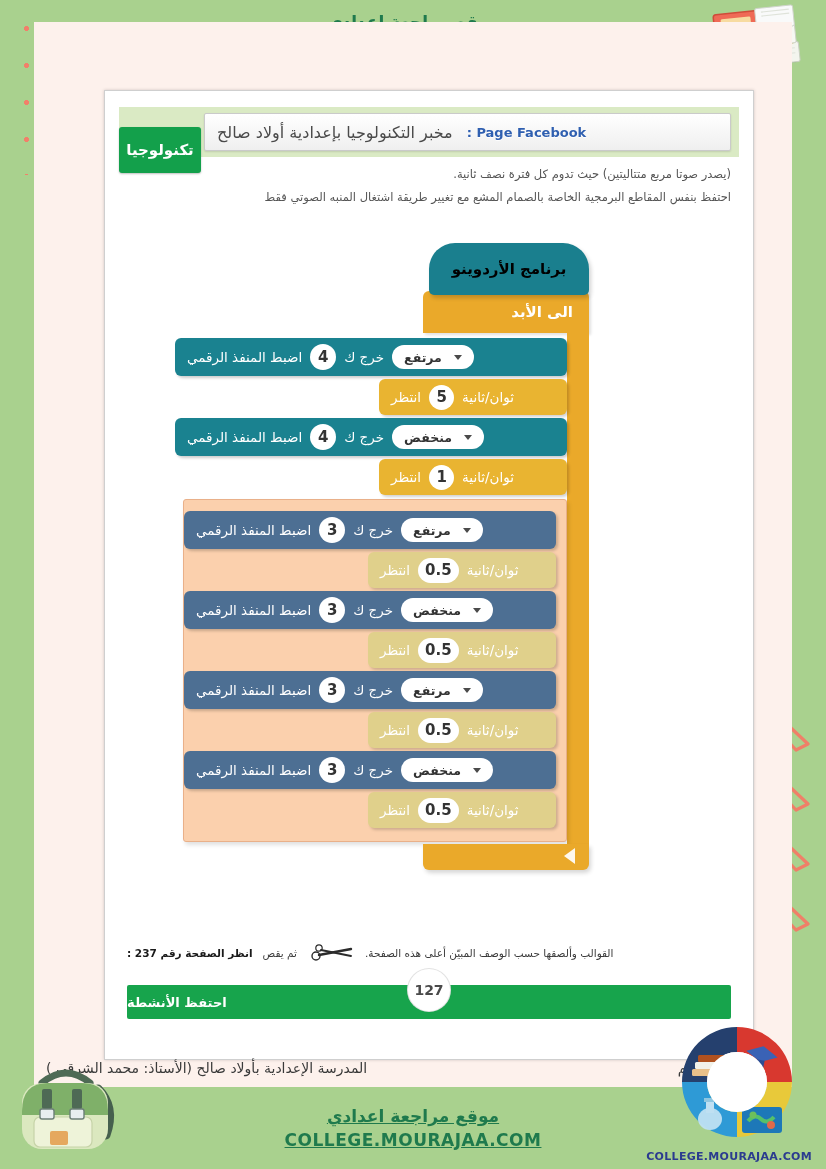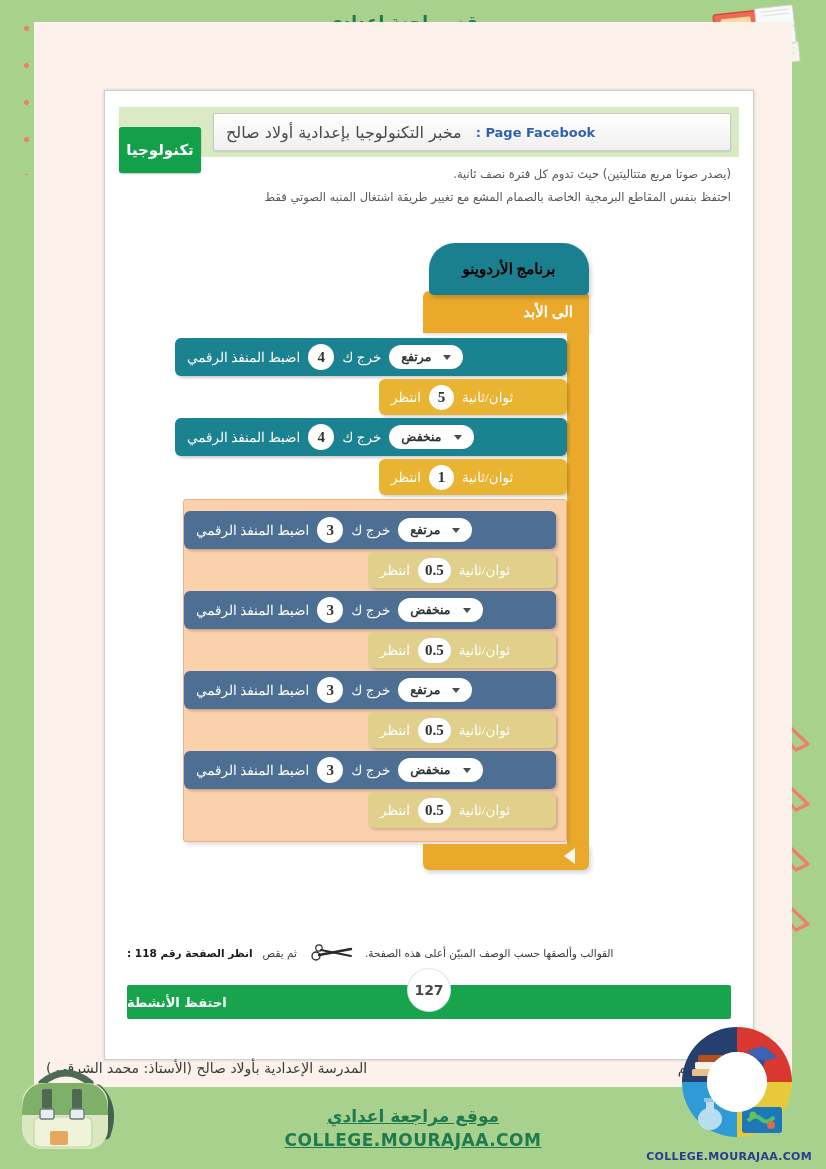--- a/index.html
+++ b/index.html
@@ -71,21 +71,21 @@
   }
   .subject-badge {
     width: 82px; height: 46px; margin-left:0; margin-right:2px;
     background:#13a04b; border-radius:3px;
     display:flex; align-items:center; justify-content:center;
     color:#fff; font-size:15px; font-weight:700;
     box-shadow: 0 1px 2px rgba(0,0,0,.25);
     margin-top: 36px;
   }
   .title-bar {
-    flex:1; height:38px; margin-right:8px; margin-left:10px;
+    flex:1; height:38px; margin-right:8px; margin-left:1px;
     background: linear-gradient(#ffffff, #efefef);
     border:1px solid #cacaca; border-radius:2px;
     display:flex; align-items:center; flex-direction:row-reverse;
     padding: 0 12px; gap:14px;
     box-shadow: 0 1px 2px rgba(0,0,0,.12);
   }
   .title-text { font-size:16px; color:#4a4a4a; font-weight:500; white-space:nowrap; }
   .fb-text {
     font-size:13px; color:#2f5fb0; font-weight:700;
     font-family:"DejaVu Sans","Liberation Sans",sans-serif;
@@ -95,21 +95,21 @@
   
   .intro {
     position:absolute; top:72px; right:22px; left:22px;
     text-align:justify; direction:rtl;
     font-size:11.5px; color:#555; line-height:2.0; letter-spacing:.2px;
   }
   .intro p { margin:0; }
   .intro p:last-child { text-align:right; }
 
   
-  .program { position:absolute; top:152px; right:150px; width:420px;font-family:Liberation Serif, serif; }
+  .program { position:absolute; top:152px; right:150px; width:420px; }
 
   .hat {
     width: 160px; height: 52px;
     background:#1a7f8e;
     border-radius: 26px 26px 5px 5px;
     display:flex; align-items:center; justify-content:center;
     font-size:15px; font-weight:600;
     box-shadow: 2px 3px 4px rgba(0,0,0,.18);
     margin-right: 14px;
     position:relative; z-index:4;
@@ -444,21 +444,21 @@
             </div>
           </div>
 
         </div>
 
         <div class="forever-foot"></div>
       </div>
     </div>
 
     <div class="bottom-note">
-      <b>انظر الصفحة رقم 118 :</b>
+      <b>انظر الصفحة رقم 237 :</b>
       <span>ثم يقص</span>
       <span class="scissors">
         <svg viewBox="0 0 48 20" width="48" height="20">
           <circle cx="9" cy="13" r="4" fill="none" stroke="#2b2b2b" stroke-width="1.4"></circle>
           <circle cx="12" cy="5" r="3.2" fill="none" stroke="#2b2b2b" stroke-width="1.2"></circle>
           <path d="M12 12 L44 6" stroke="#2b2b2b" stroke-width="2.4" stroke-linecap="round"></path>
           <path d="M14 7 L44 13" stroke="#2b2b2b" stroke-width="1.8" stroke-linecap="round"></path>
         </svg>
       </span>
       <span>القوالب وألصقها حسب الوصف المبيّن أعلى هذه الصفحة.</span>

